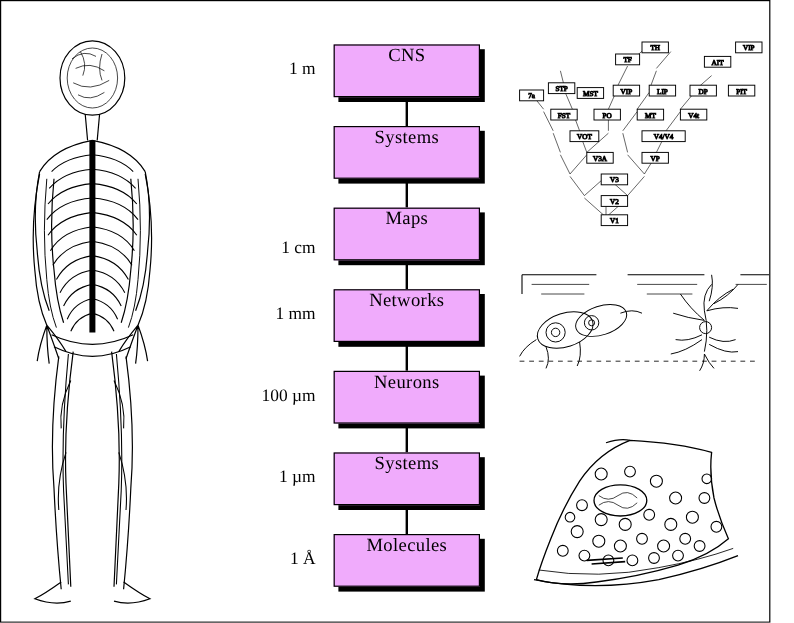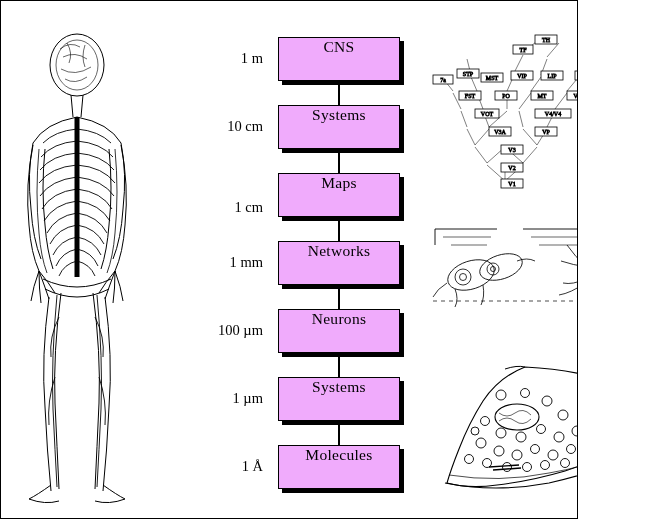--- a/index.html
+++ b/index.html
@@ -5,21 +5,21 @@
   html, body {
     margin: 0;
     padding: 0;
     background: #ffffff;
   }
   body {
     font-family: "Liberation Serif", serif;
   }
   #figure {
     position: relative;
-    width: 578px;
+    width: 642px;
     height: 519px;
     background: #ffffff;
     border: 1px solid #000000;
     box-sizing: border-box;
     overflow: hidden;
   }
 
   
   #body-figure {
     position: absolute;
@@ -139,21 +139,20 @@
   </div>
 
   <div class="connector" style="top:76px;height:28px;"></div>
   <div class="connector" style="top:144px;height:28px;"></div>
   <div class="connector" style="top:212px;height:28px;"></div>
   <div class="connector" style="top:280px;height:28px;"></div>
   <div class="connector" style="top:348px;height:28px;"></div>
   <div class="connector" style="top:416px;height:28px;"></div>
 
   <div class="scale-label" style="left:170px; top:49px;">1 m</div>
-  <div class="scale-label" style="left:170px; top:117px;">10 cm</div>
   <div class="scale-label" style="left:170px; top:198px;">1 cm</div>
   <div class="scale-label" style="left:170px; top:253px;">1 mm</div>
   <div class="scale-label" style="left:160px; top:321px; width:102px;">100 µm</div>
   <div class="scale-label" style="left:170px; top:389px;">1 µm</div>
   <div class="scale-label" style="left:170px; top:457px;">1 Å</div>
 
   <div class="level-box" style="top:36px;">
     <span>CNS</span>
   </div>
   <div class="level-box" style="top:104px;">

